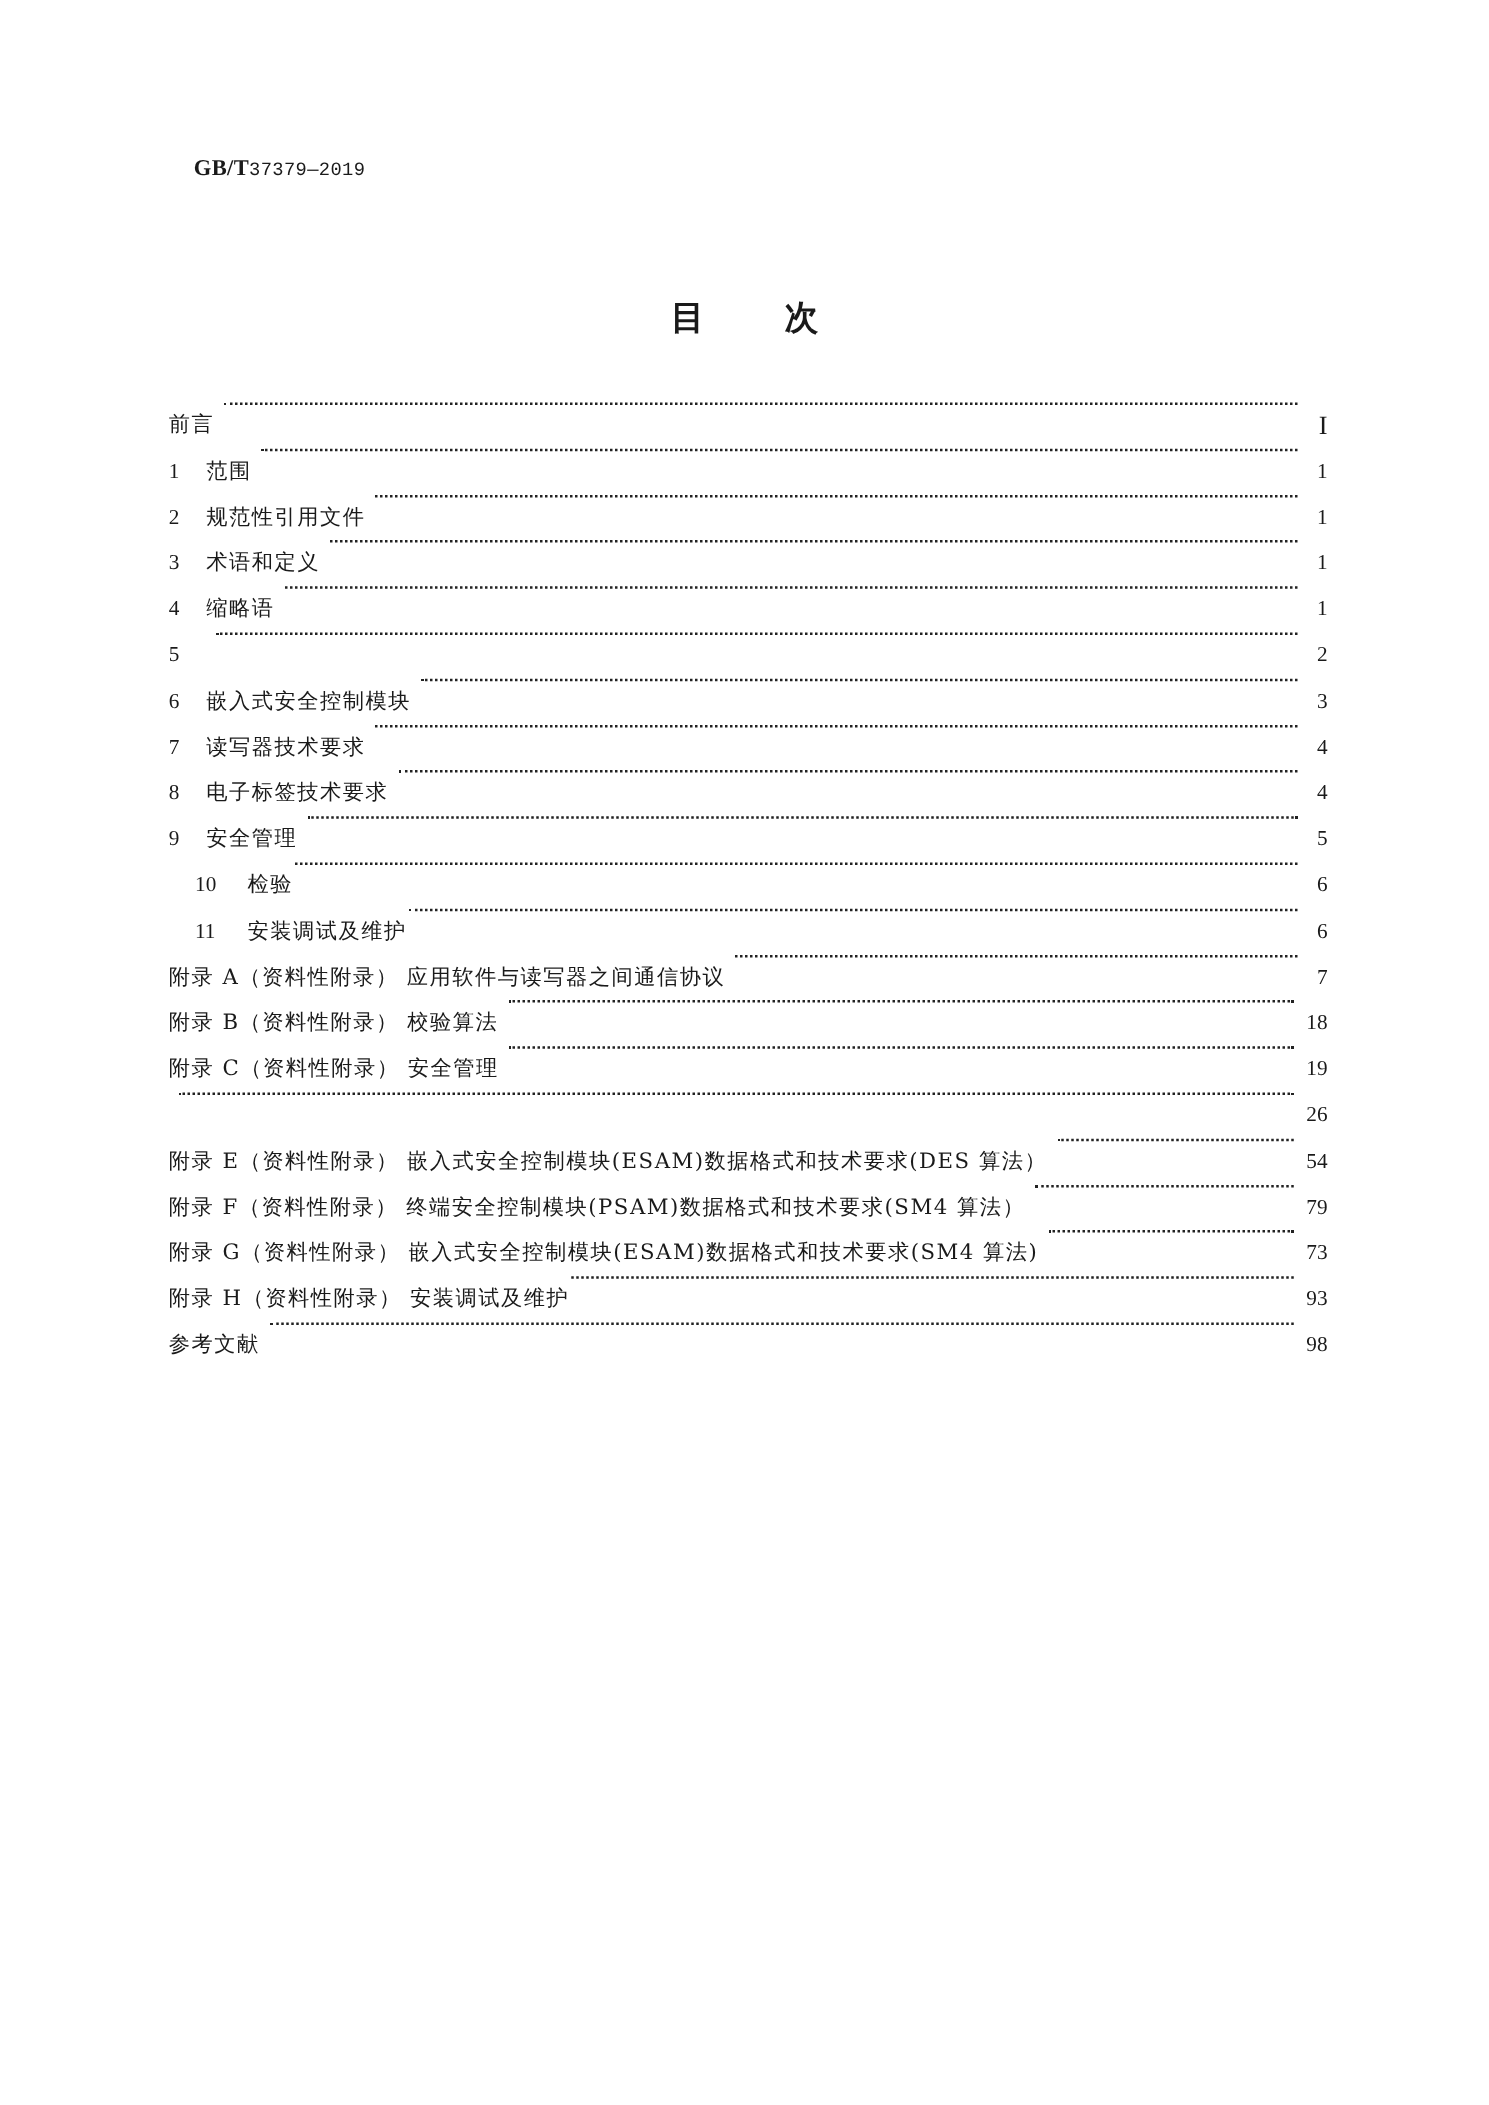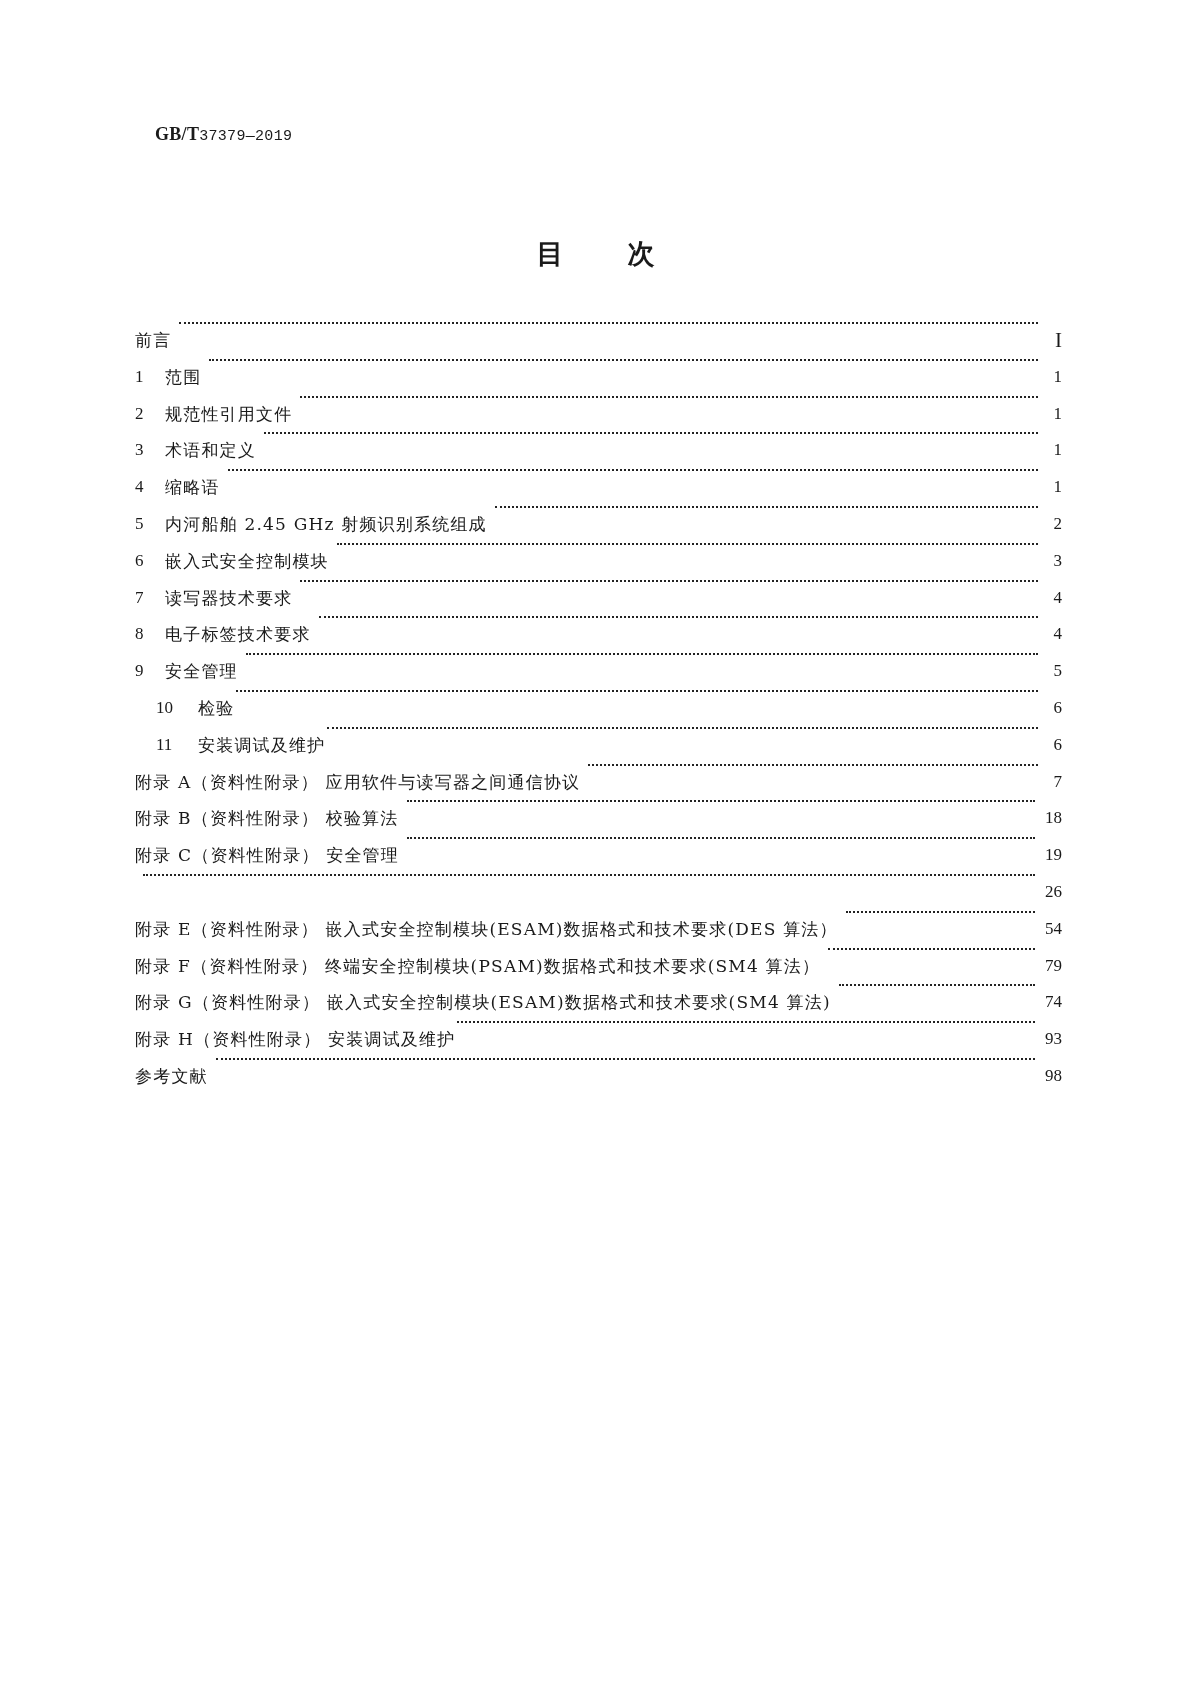--- a/index.html
+++ b/index.html
@@ -58,21 +58,20 @@
     <span class="page">1</span>
   </div>
   <div class="row">
     <span class="num">4</span>
     <span class="label">缩略语</span>
     <span class="dots"></span>
     <span class="page">1</span>
   </div>
   <div class="row">
     <span class="num">5</span>
-    <span class="label">内河船舶 2.45 GHz 射频识别系统组成</span>
     <span class="dots"></span>
     <span class="page">2</span>
   </div>
   <div class="row">
     <span class="num">6</span>
     <span class="label">嵌入式安全控制模块</span>
     <span class="dots"></span>
     <span class="page">3</span>
   </div>
   <div class="row">
@@ -130,21 +129,21 @@
     <span class="page">54</span>
   </div>
   <div class="row">
     <span class="label">附录 F（资料性附录）  终端安全控制模块(PSAM)数据格式和技术要求(SM4 算法）</span>
     <span class="dots"></span>
     <span class="page">79</span>
   </div>
   <div class="row">
     <span class="label">附录 G（资料性附录）  嵌入式安全控制模块(ESAM)数据格式和技术要求(SM4 算法)</span>
     <span class="dots"></span>
-    <span class="page">74</span>
+    <span class="page">73</span>
   </div>
   <div class="row">
     <span class="label">附录 H（资料性附录）  安装调试及维护</span>
     <span class="dots tight"></span>
     <span class="page">93</span>
   </div>
   <div class="row">
     <span class="label">参考文献</span>
     <span class="dots"></span>
     <span class="page">98</span>

